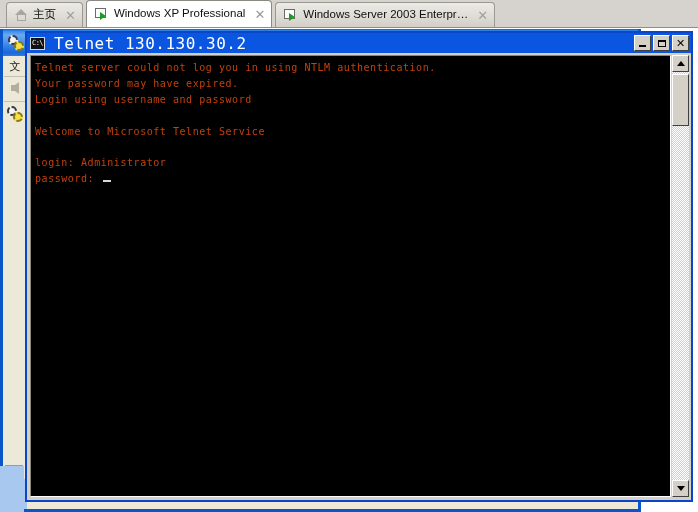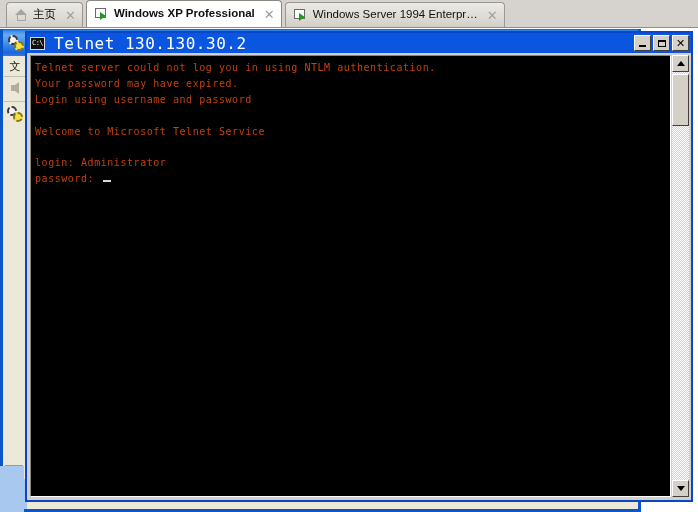--- a/index.html
+++ b/index.html
@@ -43,21 +43,21 @@
     background: linear-gradient(to bottom, #eceae5 0%, #dedbd5 60%, #d2cfc9 100%);
     font-size: 11.5px;
     color: #101010;
     margin-right: 3px;
     position: relative;
     white-space: nowrap;
   }
   .tab.active {
     background: #ffffff;
     height: 27px;
-    font-weight: bold;
+    font-weight: normal;
     border-color: #8a8880;
     z-index: 3;
   }
   .tab .tab-label { line-height: 1; }
   .tab-close {
     font-size: 13px;
     color: #a0a0a0;
     margin-left: 4px;
     line-height: 1;
     font-family: "DejaVu Sans", sans-serif;
@@ -447,21 +447,21 @@
       </span>
       <span class="tab-label">Windows XP Professional</span>
       <span class="tab-close">✕</span>
     </div>
 
     <div class="tab">
       <span class="vm-icon">
         <span class="mon"></span>
           <span class="play"></span>
       </span>
-      <span class="tab-label">Windows Server 1994 Enterpr…</span>
+      <span class="tab-label">Windows Server 2003 Enterpr…</span>
       <span class="tab-close">✕</span>
     </div>
 
   </div>
 
   <div id="desktop-strip"></div>
 
   <div id="services-window">
 
     <div id="services-titlebar">

